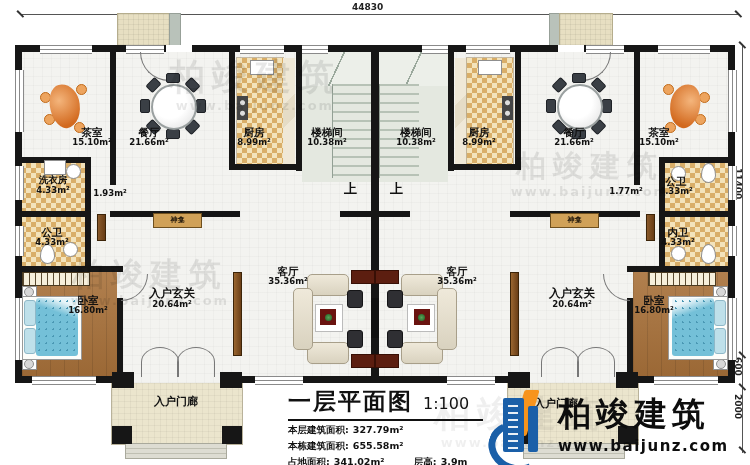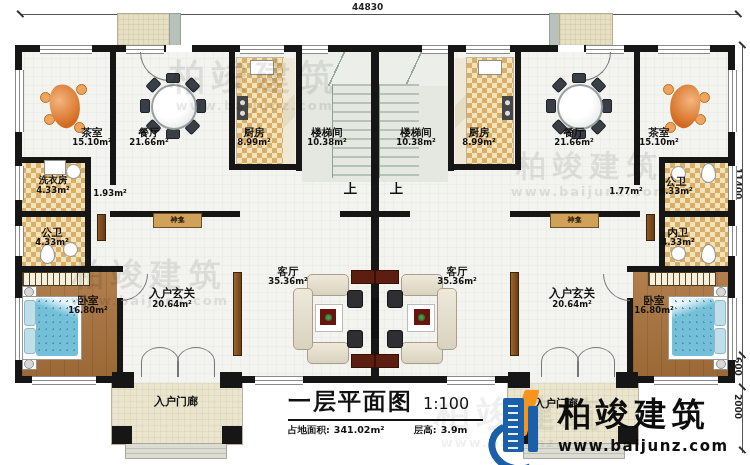--- a/index.html
+++ b/index.html
@@ -414,20 +414,26 @@
   <div class="abs rlabel" style="left:556px;top:398px">
     <div class="rname" style="font-size:11px">入户门廊</div>
   </div>
 
   <div class="abs" style="left:288px;top:386px;width:195px">
     <div class="tb-head">
       <span class="tb-title">一层平面图</span>
       <span class="tb-scale">1:100</span>
     </div>
     <div class="tb-line">
+      <span>本层建筑面积:</span><span>327.79m²</span>
+    </div>
+    <div class="tb-line">
+      <span>本栋建筑面积:</span><span>655.58m²</span>
+    </div>
+    <div class="tb-line">
       <span>占地面积:</span><span>341.02m²</span><span class="tb-gap"></span>
       <span>层高:</span><span>3.9m</span>
     </div>
   </div>
 
   <div class="abs" style="left:486px;top:388px;width:70px;height:72px">
     <div class="abs" style="left:2px;top:34px;width:44px;height:36px;border:7px solid transparent;border-bottom-color:#1a5fa8;border-left-color:#1a5fa8;border-radius:50%;transform:rotate(18deg)"></div>
     <div class="abs" style="left:32px;top:2px;width:15px;height:46px;background:#f7941d;transform:skewX(-16deg);border-radius:2px"></div>
     <div class="abs" style="left:17px;top:10px;width:21px;height:54px;background:#1a5fa8;border-radius:2px;background-image:repeating-linear-gradient(0deg,rgba(255,255,255,.9) 0 2px,transparent 2px 7px);background-size:10px 100%;background-position:5px 4px;background-repeat:no-repeat"></div>
     <div class="abs" style="left:42px;top:18px;width:10px;height:46px;background:#1a5fa8;border-radius:2px"></div>

